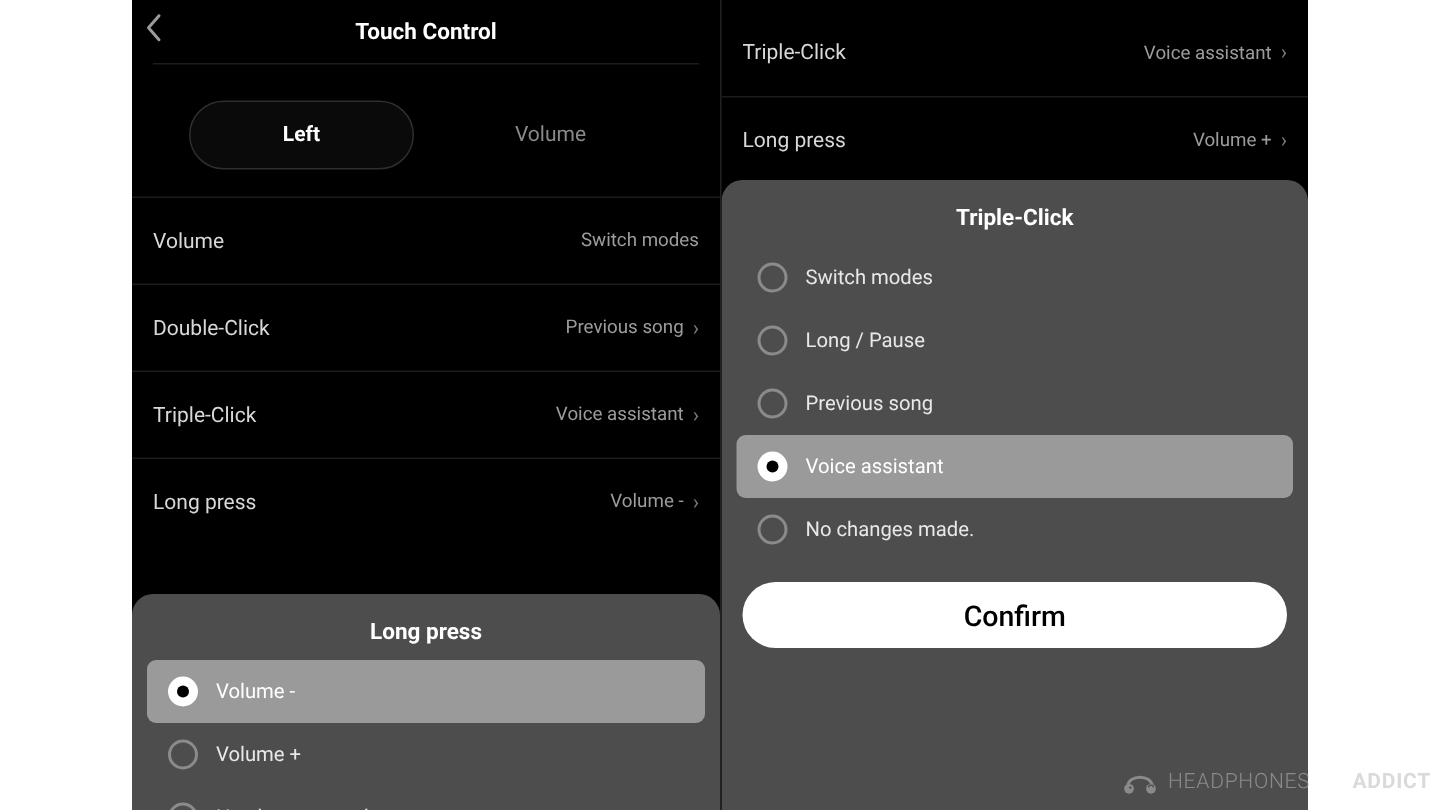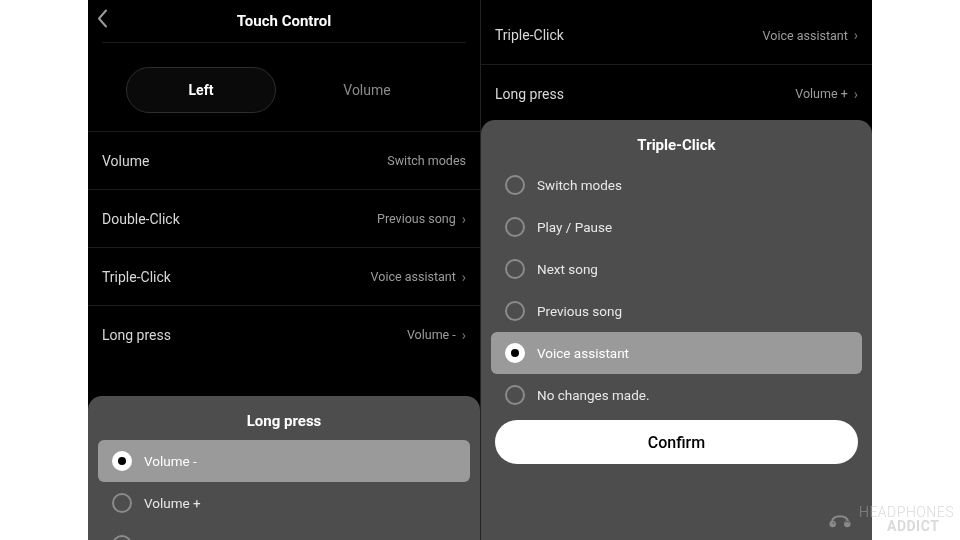--- a/index.html
+++ b/index.html
@@ -32,21 +32,21 @@
   .sheet-title { text-align: center; font-size: 15px; font-weight: 700; color: #fff; padding: 16px 0 10px; }
 
   .opt { display: flex; align-items: center; gap: 12px; height: 42px; padding: 0 14px; border-radius: 6px; margin: 0 10px; font-size: 13.5px; color: #e8e8e8; cursor: pointer; }
   .opt.selected { background: #9a9a9a; color: #fff; }
   .radio { width: 20px; height: 20px; border-radius: 50%; border: 2.5px solid #8b8b8b; display: flex; align-items: center; justify-content: center; flex-shrink: 0; }
   .opt.selected .radio { border-color: #fff; background: #fff; }
   .opt.selected .radio .dot { width: 8px; height: 8px; border-radius: 50%; background: #000; }
   .radio .dot { display: none; }
   .opt.selected .radio .dot { display: block; }
 
-  .confirm-btn { margin: 4px 14px 10px; height: 44px; background: #fff; color: #000; border-radius: 999px; display: flex; align-items: center; justify-content: center; font-size: 16px; font-weight: 500; cursor: pointer; }
+  .confirm-btn { margin: 14px 14px 10px; height: 44px; background: #fff; color: #000; border-radius: 999px; display: flex; align-items: center; justify-content: center; font-size: 19px; font-weight: 500; cursor: pointer; }
 
   
   .watermark { position: absolute; right: 6px; bottom: 6px; display: flex; align-items: center; gap: 6px; color: #bcbcbc; opacity: 0.55; font-size: 14px; letter-spacing: 0.5px; pointer-events: none; }
   .watermark svg { width: 26px; height: 26px; }
   .watermark .t1 { font-weight: 300; }
   .watermark .t2 { font-weight: 700; margin-left: 28px; }
 </style>
 </head>
 <body>
 
@@ -133,25 +133,21 @@
     </div>
 
     <div class="sheet">
       <div class="sheet-title">Triple-Click</div>
       <div class="opt">
         <span class="radio"></span>
         <span>Switch modes</span>
       </div>
       <div class="opt">
         <span class="radio"></span>
-        <span>Play / Pause</span>
-      </div>
-      <div class="opt">
-        <span class="radio"></span>
-        <span>Next song</span>
+        <span>Long / Pause</span>
       </div>
       <div class="opt">
         <span class="radio"></span>
         <span>Previous song</span>
       </div>
       <div class="opt selected">
         <span class="radio">
             <span class="dot"></span>
           </span>
         <span>Voice assistant</span>
@@ -167,17 +163,17 @@
 </div>
 
 <div class="watermark">
   <svg viewBox="0 0 64 64">
     <path d="M12 40 C12 20 52 20 52 40" stroke="#bcbcbc" stroke-width="5" fill="none" stroke-linecap="round"></path>
     <circle cx="14" cy="44" r="8" fill="#bcbcbc"></circle>
     <circle cx="50" cy="44" r="8" fill="#bcbcbc"></circle>
     <circle cx="16" cy="42" r="2" fill="#4d4d4d"></circle>
     <path d="M46 42 a4 4 0 0 1 8 0" stroke="#4d4d4d" stroke-width="2" fill="none"></path>
   </svg>
-  <span style="display:flex;flex-direction:column;line-height:1.05">
+  <span style="display:flex;line-height:1.05">
     <span class="t1">HEADPHONES</span>
     <span class="t2">ADDICT</span>
   </span>
 </div>
 
 </body></html>

